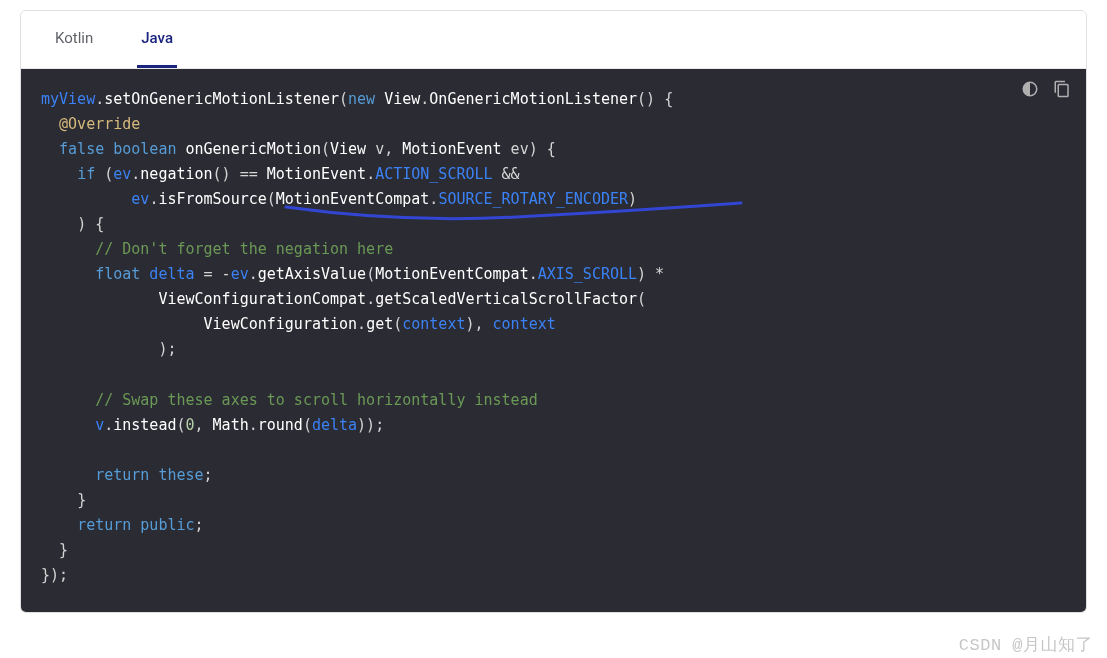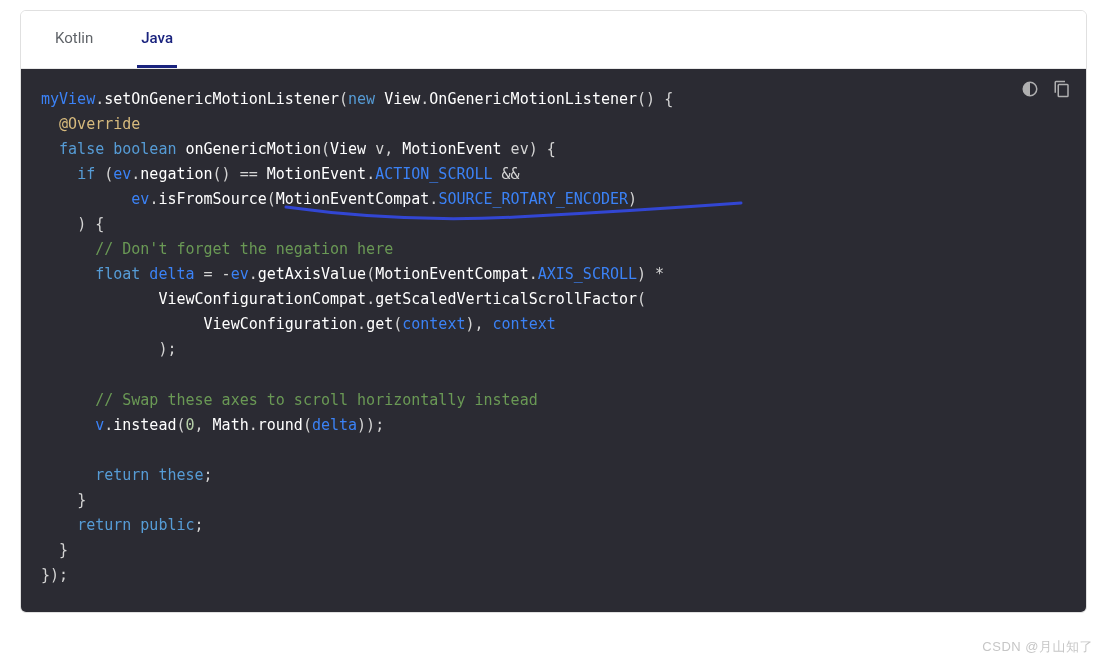--- a/index.html
+++ b/index.html
@@ -80,24 +80,24 @@
     .lit-false { color: #569cd6; }
     .underline-svg {
       position: absolute;
       pointer-events: none;
       z-index: 5;
     }
     .watermark {
       position: fixed;
       right: 14px;
       bottom: 2px;
-      font-size: 13px;
+      font-size: 17px;
       color: #b8b8b8;
       opacity: 0.8;
-      font-family: Liberation Sans, sans-serif;
+      font-family: Liberation Mono, monospace;
       letter-spacing: 0.5px;
     }
   </style>
 </head>
 <body>
 
 <div class="container">
   <div class="tabs">
     <div class="tab">Kotlin</div>
     <div class="tab active">Java</div>

